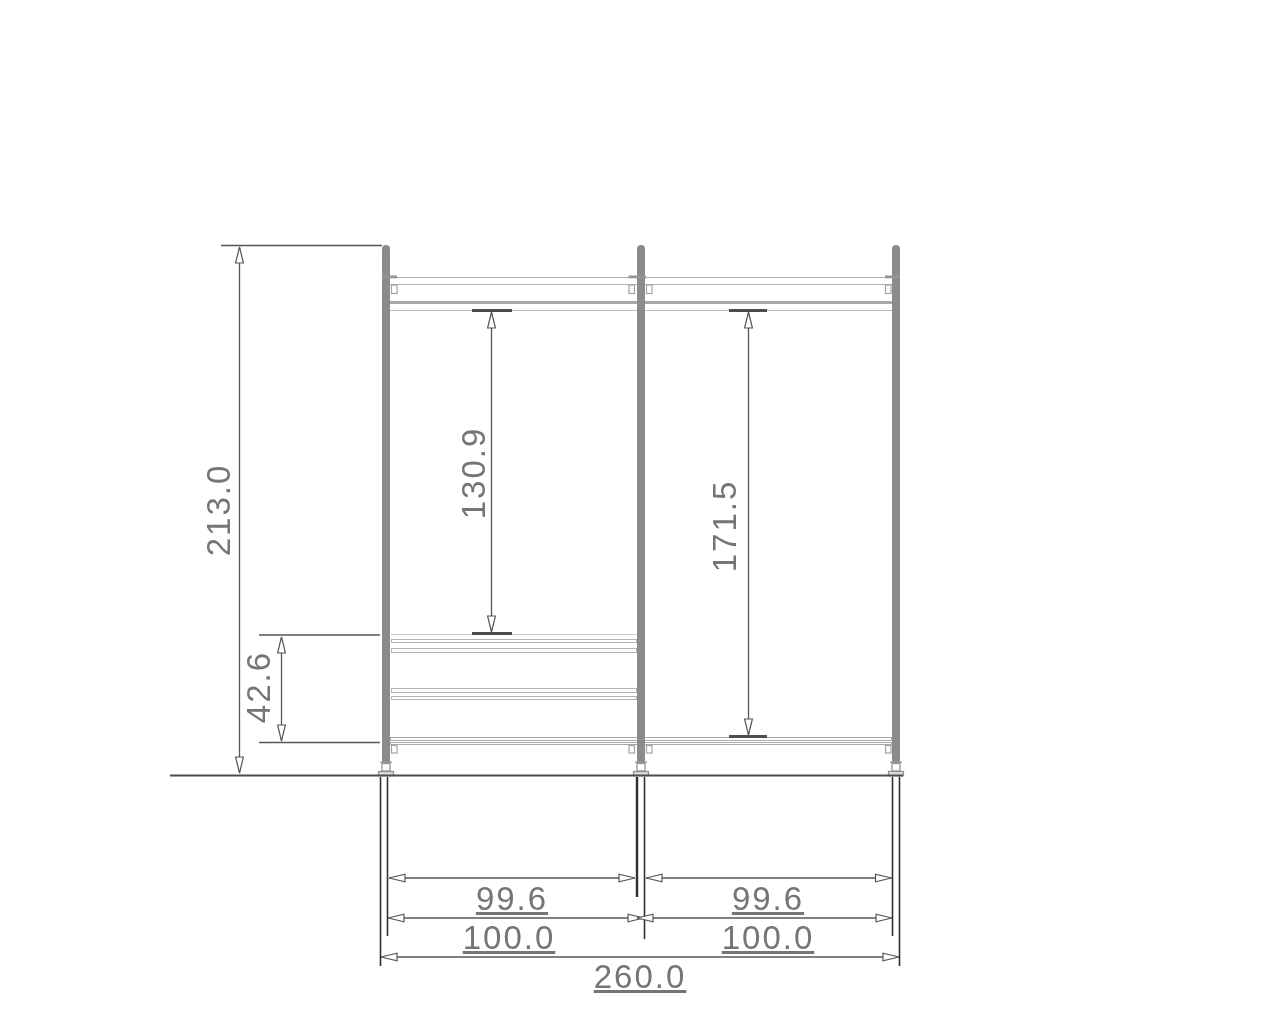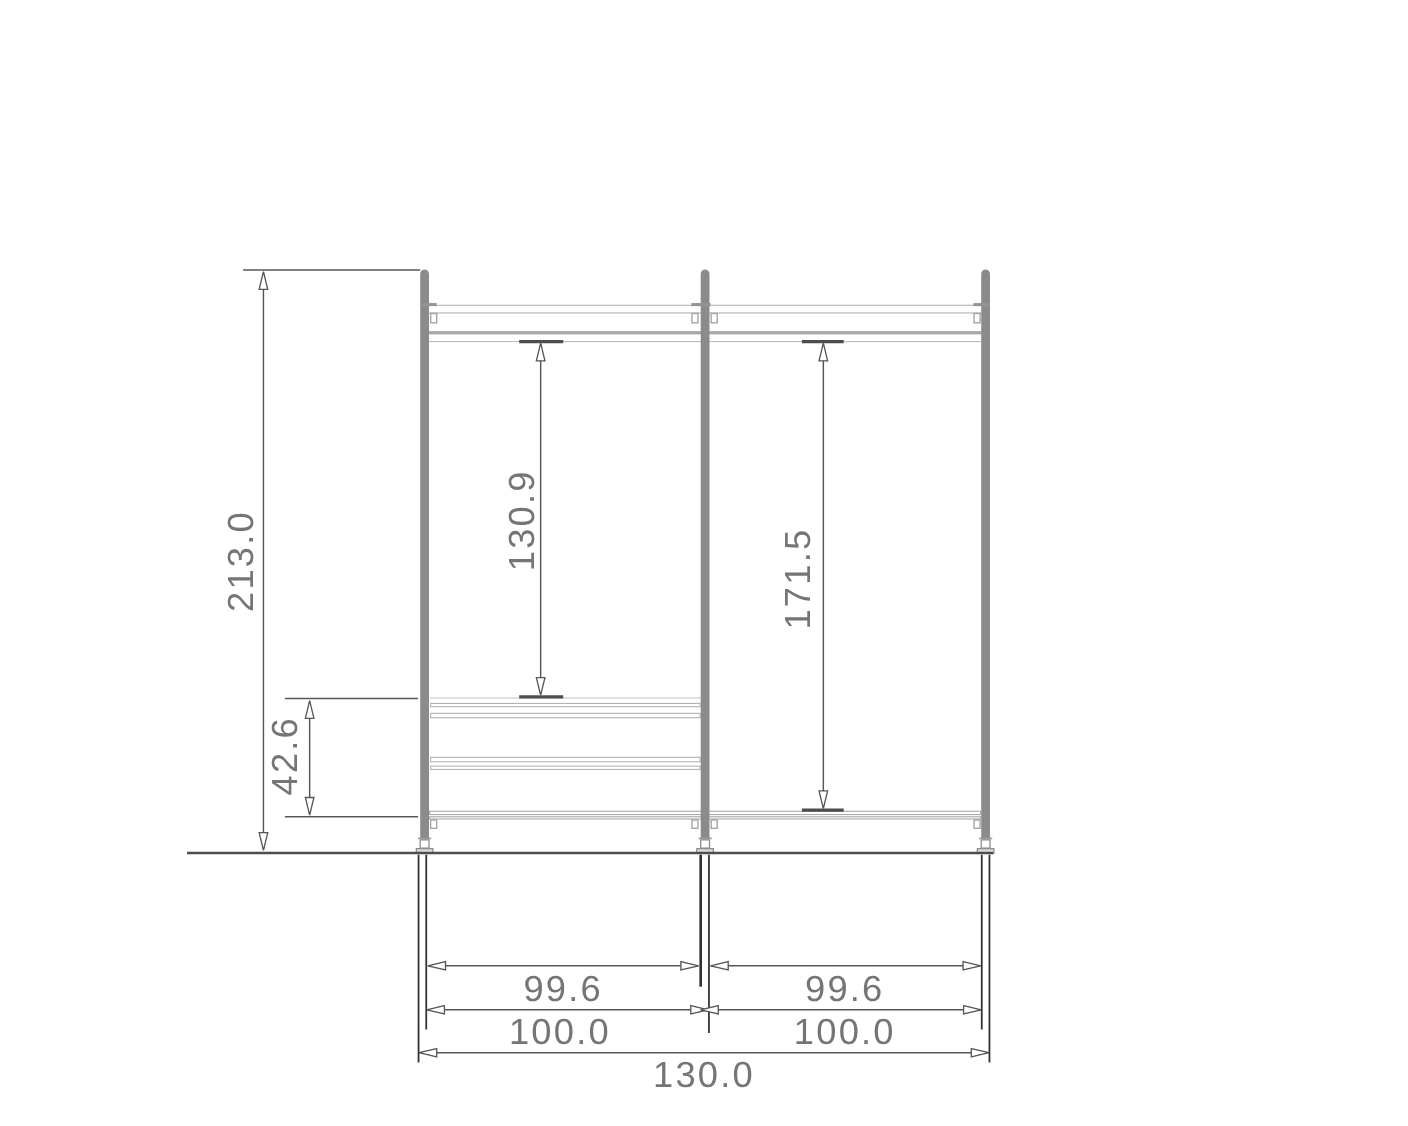--- a/index.html
+++ b/index.html
@@ -14,21 +14,21 @@
          border-top:3px solid #a8a8a8;border-bottom:1.3px solid #bcbcbc;background:#fff;}
   .shelfline{position:absolute;left:391px;top:634px;width:246px;height:1.3px;background:#c9c9c9;}
   .sbar{position:absolute;left:391px;width:246px;box-sizing:border-box;border:1.2px solid #b2b2b2;background:#fff;}
   .s1{top:639px;height:4px;} .s2{top:647.5px;height:5.5px;}
   .s3{top:687.5px;height:5.5px;} .s4{top:695.5px;height:4.5px;}
   .brail{position:absolute;left:390px;width:502px;box-sizing:border-box;border:1.2px solid #aaaaaa;background:#fff;}
   .b1{top:736.5px;height:4px;} .b2{top:741.5px;height:3.5px;}
   
   .dim-t{position:absolute;color:#757575;font-size:33px;font-weight:300;letter-spacing:2px;
          text-align:center;white-space:nowrap;}
-  .dim-h{width:160px;height:34px;line-height:34px;}
+  .dim-h{width:160px;height:34px;line-height:34px;text-decoration:underline;}
   .dim-v{width:120px;height:36px;line-height:36px;transform:rotate(-90deg);}
   
   .overlay{position:absolute;left:0;top:0;}
   .dl{stroke:#565656;stroke-width:1.3;fill:none;}
   .ar{fill:#ffffff;stroke:#565656;stroke-width:1.2;stroke-linejoin:miter;}
   .tk{stroke:#4d4d4d;stroke-width:3;fill:none;}
   .xb{stroke:#303030;stroke-width:1.6;fill:none;}
   .gr{stroke:#4d4d4d;stroke-width:2.2;fill:none;}
   .hk{fill:#ffffff;stroke:#a2a2a2;stroke-width:1.2;}
   .cap{fill:#949494;}
@@ -155,15 +155,15 @@
 
   <div class="dim-t dim-v" style="left:159px;top:492px;">213.0</div>
   <div class="dim-t dim-v" style="left:414px;top:455px;">130.9</div>
   <div class="dim-t dim-v" style="left:665px;top:508px;">171.5</div>
   <div class="dim-t dim-v" style="left:199px;top:669px;">42.6</div>
 
   <div class="dim-t dim-h" style="left:432px;top:882px;">99.6</div>
   <div class="dim-t dim-h" style="left:688px;top:882px;">99.6</div>
   <div class="dim-t dim-h" style="left:429px;top:921px;">100.0</div>
   <div class="dim-t dim-h" style="left:688px;top:921px;">100.0</div>
-  <div class="dim-t dim-h" style="left:560px;top:960px;">130.0</div>
+  <div class="dim-t dim-h" style="left:560px;top:960px;">260.0</div>
 
 </div>
 
 </body></html>

